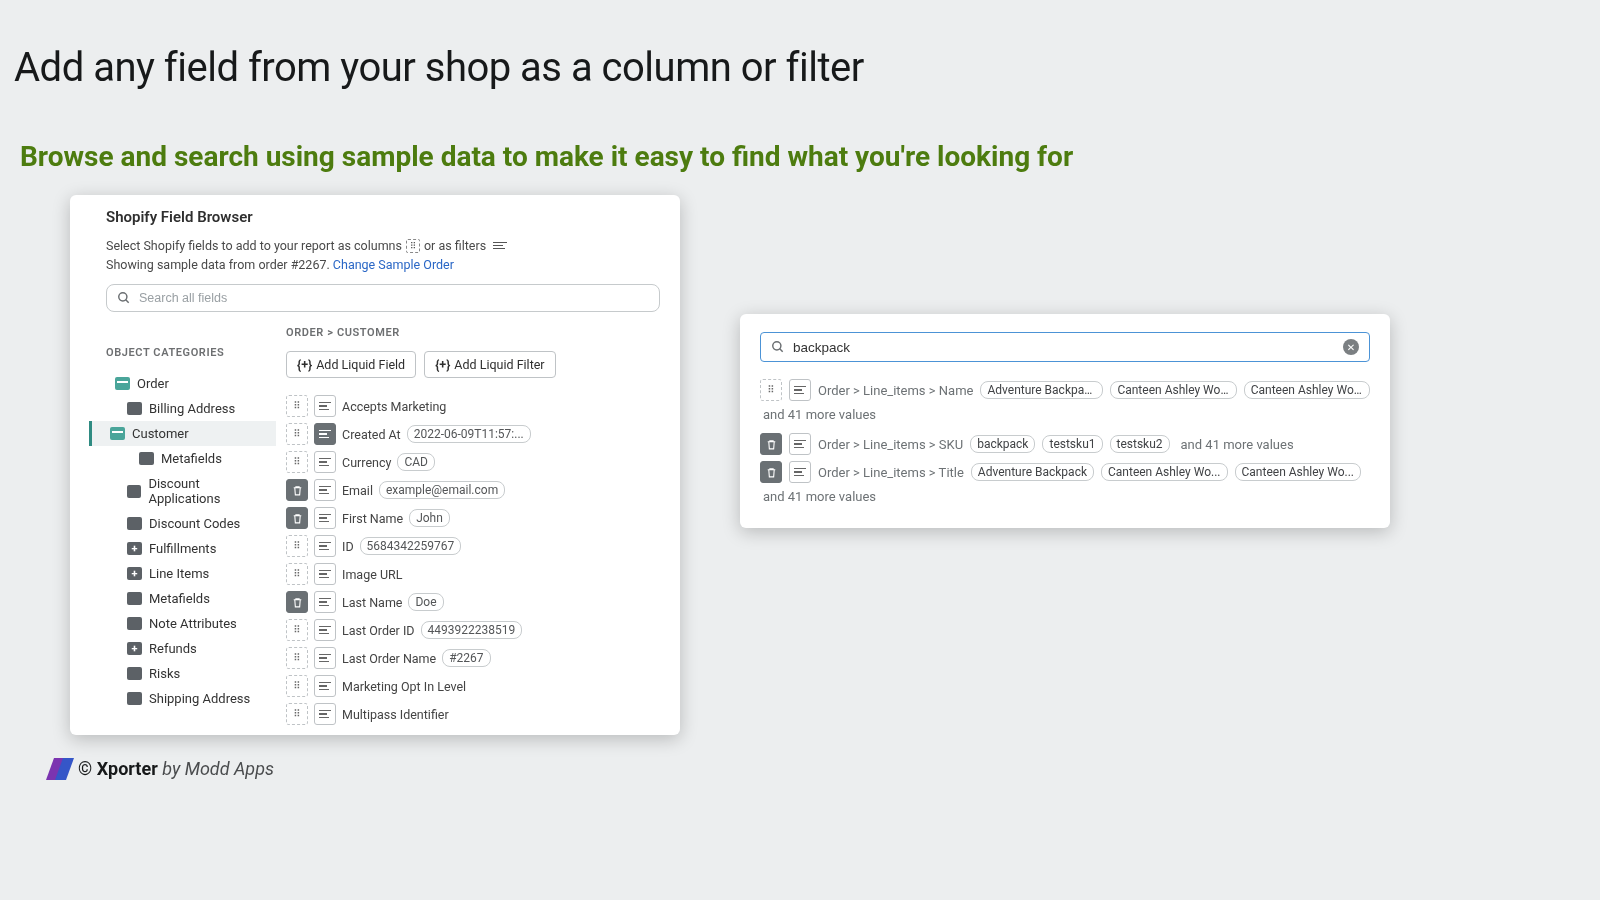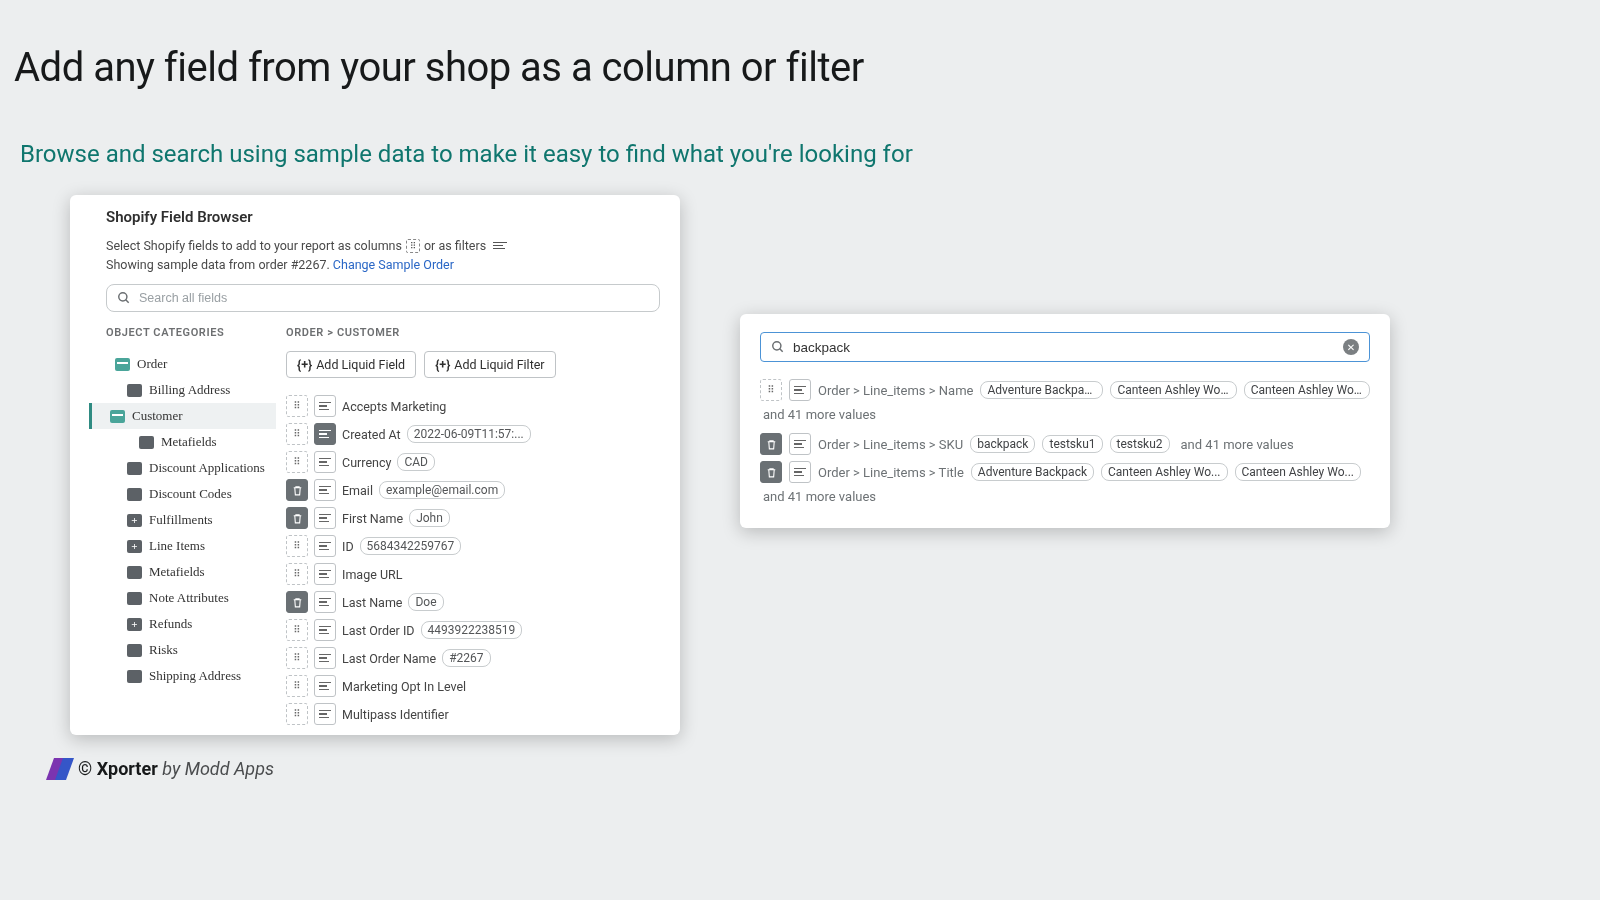--- a/index.html
+++ b/index.html
@@ -17,23 +17,23 @@
     top: 44px;
     font-size: 40px;
     font-weight: 400;
     color: #17191a;
     letter-spacing: -0.5px;
   }
   .subhead {
     position: absolute;
     left: 20px;
     top: 140px;
-    font-size: 24px;
-    font-weight: 400;
-    color: #0f766e;
+    font-size: 28px;
+    font-weight: 700;
+    color: #4d7c0f;
   }
 
   
   .panel-browser {
     position: absolute;
     left: 70px;
     top: 195px;
     width: 610px;
     height: 540px;
     background: #fff;
@@ -62,29 +62,28 @@
     display:flex; align-items:center; gap:8px;
     border:1px solid #c6cacc; border-radius:8px; padding:6px 10px; margin-bottom:14px;
   }
   .search-ico { width:14px; height:14px; stroke:#6b6f72; }
   .search-box input {
     border:none; outline:none; flex:1; font-size:12.5px; color:#333;
   }
   .search-box input::placeholder { color:#9aa0a4; }
 
   .pb-cols { display:flex; height:410px; }
-  .cat-col { width:170px; }
+  .cat-col { width:170px;margin-top:20px; }
   .cat-head, .field-head {
     font-size: 11px; letter-spacing: .6px; color:#6d6f71; font-weight:600; margin-bottom:12px;
   }
   .cat-item {
     display:flex; align-items:center; gap:7px; font-size:13px;
     padding:5px 6px; cursor:pointer; color:#333;
     border-left:3px solid transparent;
-    font-family:Liberation Serif, serif;
   }
   .cat-item .ci { width:15px; height:13px; border-radius:2px; }
   .ci-folder-open { background:#4aa59a; position:relative; }
   .ci-folder-open::before { content:""; position:absolute; left:2px; right:2px; top:4px; height:2px; background:#fff; }
   .ci-folder { background:#5c6166; }
   .ci-plus { background:#5c6166; color:#fff; display:flex; align-items:center; justify-content:center; font-size:11px; font-weight:bold; }
   .cat-item.active {
     background:#eef1f2; border-left-color:#2f8b82;
     margin-left:-17px; padding-left:23px;
   }

